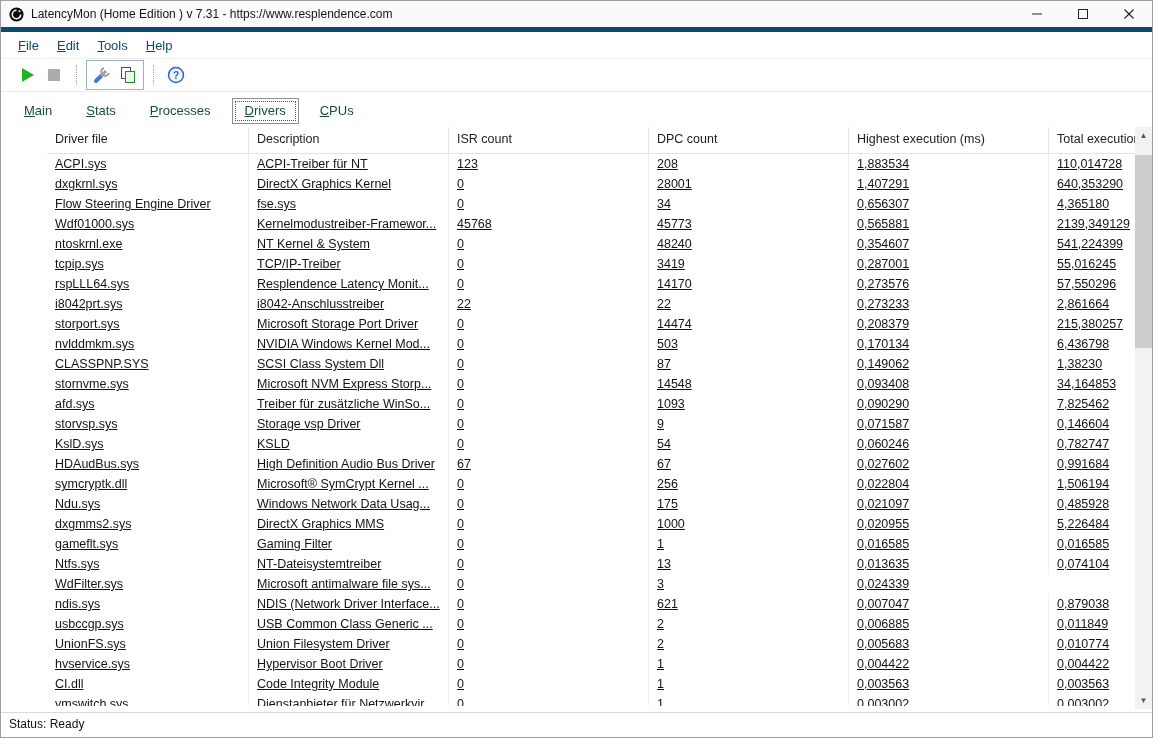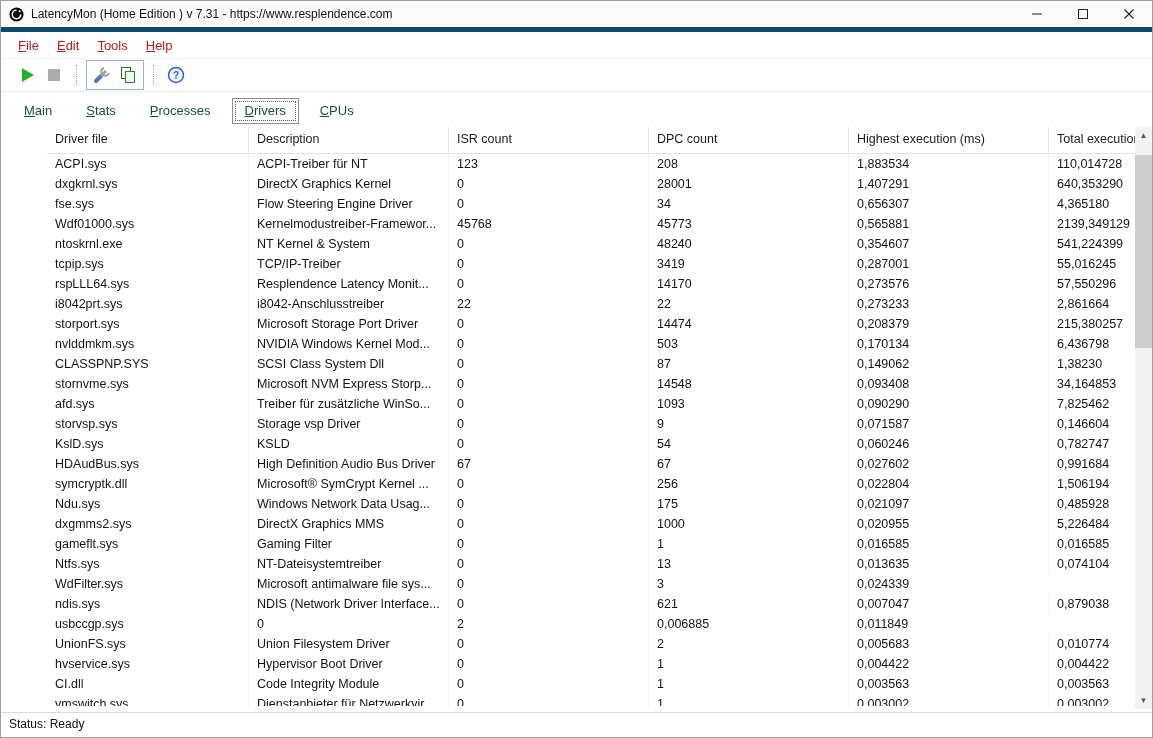--- a/index.html
+++ b/index.html
@@ -15,21 +15,21 @@
   }
 
   
   .titlebar { flex:0 0 26px; display:flex; align-items:center; background:#fafafa; border-bottom:5px solid #0c4a6e; }
   .logo { margin-left:8px; display:flex; align-items:center; }
   .title-text { margin-left:7px; font-size:12px; color:#151515; white-space:nowrap; }
   .title-spacer { flex:1; }
   .win-btn { width:46px; height:26px; display:flex; align-items:center; justify-content:center; cursor:default; }
 
   
-  .menubar { flex:0 0 26px; display:flex; align-items:center; padding-left:8px; font-size:13px; color:#b91c1c; border-bottom:1px solid #f2f2f2; }
+  .menubar { flex:0 0 26px; display:flex; align-items:center; padding-left:8px; font-size:13px; color:#0c4a6e; border-bottom:1px solid #f2f2f2; }
   .menu-item { padding:2px 9px; }
   .accel { text-decoration:underline; }
 
   
   .toolbar { flex:0 0 32px; display:flex; align-items:center; padding-left:14px; border-bottom:1px solid #ececec; }
   .tb-btn { width:26px; height:26px; display:flex; align-items:center; justify-content:center; }
   .play-shape { width:0; height:0; border-left:12px solid #23b223; border-top:7px solid transparent; border-bottom:7px solid transparent; }
   .stop-shape { width:12px; height:12px; background:#ababab; }
   .tb-sep { width:0; border-left:1px dotted #a0a0a0; height:20px; margin:0 9px; }
   .tb-group { display:flex; align-items:center; border:1px solid #9db0c9; padding:1px 2px; }
@@ -42,21 +42,21 @@
   
   .table-wrap { flex:1; min-height:0; display:flex; align-items:flex-start; }
   .table-main { flex:1; min-width:0; display:flex; flex-direction:column; height:100%;padding-left:46px; }
   .thead, .tr { display:grid; grid-template-columns:202px 200px 200px 200px 200px 1fr; }
   .thead { flex:0 0 26px; border-bottom:1px solid #e4e4e4; }
   .th {
     font-size:12.5px; color:#1c1c1c; line-height:25px; padding-left:8px;
     border-right:1px solid #e4e4e4; white-space:nowrap; overflow:hidden;
   }
   .th:last-child { border-right:none; }
-  .tbody { height:552px; overflow:hidden; }
+  .tbody { height:552px; overflow:hidden;text-decoration:underline; }
   .tr { height:20px; }
   .td {
     font-size:12.5px; color:#141414; line-height:20px; padding-left:8px;
     border-right:1px solid #f1f1f1; white-space:nowrap; overflow:hidden;
   }
   .td:last-child { border-right:none; }
 
   
   .vscroll { flex:0 0 17px; height:582px; background:#f2f2f2; position:relative; }
   .scroll-arrow { height:17px; display:flex; align-items:center; justify-content:center; font-size:8px; color:#555; }
@@ -167,22 +167,22 @@
           </div>
           <div class="tr">
             <div class="td">dxgkrnl.sys</div>
             <div class="td">DirectX Graphics Kernel</div>
             <div class="td">0</div>
             <div class="td">28001</div>
             <div class="td">1,407291</div>
             <div class="td">640,353290</div>
           </div>
           <div class="tr">
+            <div class="td">Flow Steering Engine Driver</div>
             <div class="td">fse.sys</div>
-            <div class="td">Flow Steering Engine Driver</div>
             <div class="td">0</div>
             <div class="td">34</div>
             <div class="td">0,656307</div>
             <div class="td">4,365180</div>
           </div>
           <div class="tr">
             <div class="td">Wdf01000.sys</div>
             <div class="td">Kernelmodustreiber-Framewor...</div>
             <div class="td">45768</div>
             <div class="td">45773</div>
@@ -335,20 +335,21 @@
           <div class="tr">
             <div class="td">ndis.sys</div>
             <div class="td">NDIS (Network Driver Interface...</div>
             <div class="td">0</div>
             <div class="td">621</div>
             <div class="td">0,007047</div>
             <div class="td">0,879038</div>
           </div>
           <div class="tr">
             <div class="td">usbccgp.sys</div>
+            <div class="td">USB Common Class Generic ...</div>
             <div class="td">0</div>
             <div class="td">2</div>
             <div class="td">0,006885</div>
             <div class="td">0,011849</div>
           </div>
           <div class="tr">
             <div class="td">UnionFS.sys</div>
             <div class="td">Union Filesystem Driver</div>
             <div class="td">0</div>
             <div class="td">2</div>

